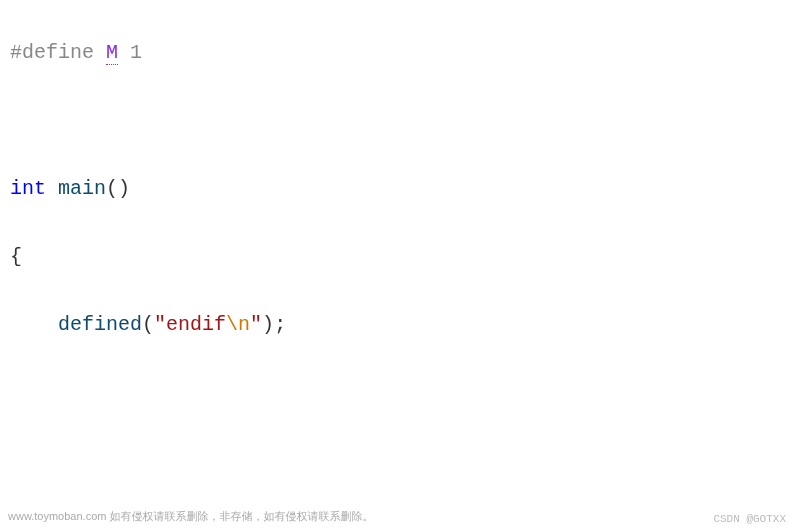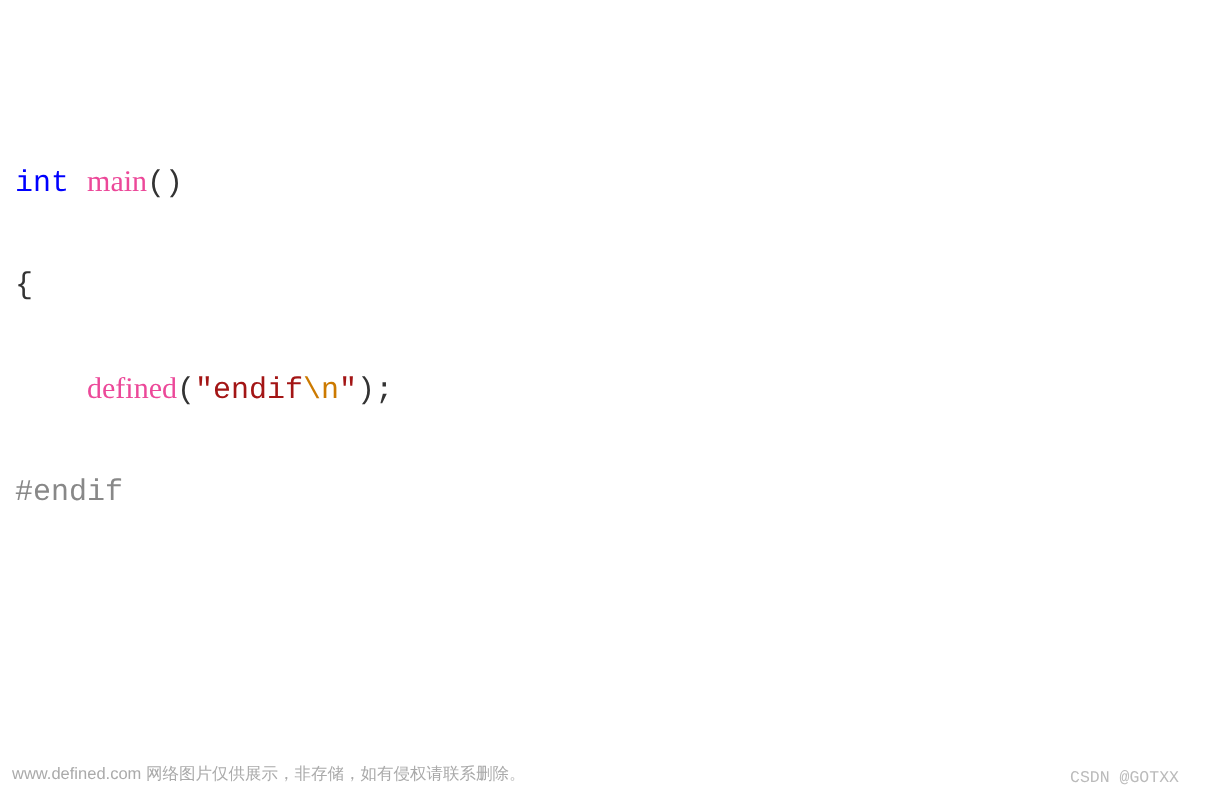--- a/index.html
+++ b/index.html
@@ -19,21 +19,21 @@
     }
     .code-area {
       white-space: pre;
     }
     .preproc { color: #888888; }
     .keyword-blue { color: #0000ff; text-align: right; }
     .macro-name { color: #8a2be2; }
     .number { color: #888888; }
     .paren { color: #333333; }
     .brace { color: #333333; }
-    .func { color: #ec4899; font-family: Liberation Serif, serif; }
+    .func { color: #0c4a6e; }
     .string { color: #a31515; }
     .escape { color: #cc7a00; }
     .comment { color: #008000; }
     .semicolon { color: #333333; }
     .line { display: block; padding-left: 6px; }
     .footer-left {
       position: absolute;
       bottom: 6px;
       left: 8px;
       font-size: 11px;
@@ -49,28 +49,28 @@
       font-family: Liberation Mono, monospace;
     }
     .dotted-m {
       border-bottom: 1px dotted #8a2be2;
     }
   </style>
 </head>
 <body>
 
 <div class="code-area">
+<span class="line"><span class="preproc">#define</span> <span class="macro-name dotted-m">M</span> <span class="number">1</span></span>
 <span class="line"> </span>
 <span class="line"><span class="keyword-blue">int</span> <span class="func">main</span><span class="paren">()</span></span>
 <span class="line"><span class="brace">{</span></span>
 <span class="line"><span>    </span><span class="func">defined</span><span class="paren">(</span><span class="string">"</span><span class="string">endif</span><span class="escape">\n</span><span class="string">"</span><span class="paren">)</span><span class="semicolon">;</span></span>
-<span class="line"><span class="preproc">#endif</span></span>
 <span class="line"> </span>
 
 
 
 
 
 
 </div>
 
-<div class="footer-left">www.defined.com 网络图片仅供展示，非存储，如有侵权请联系删除。</div>
+<div class="footer-left">www.toymoban.com 如有侵权请联系删除，非存储，如有侵权请联系删除。</div>
 <div class="footer-right">CSDN @GOTXX</div>
 
 </body></html>

